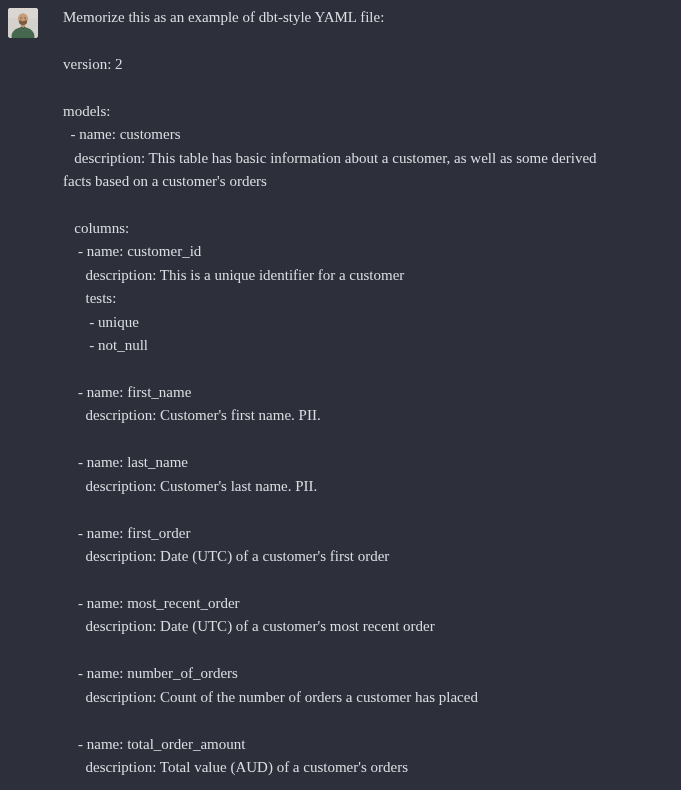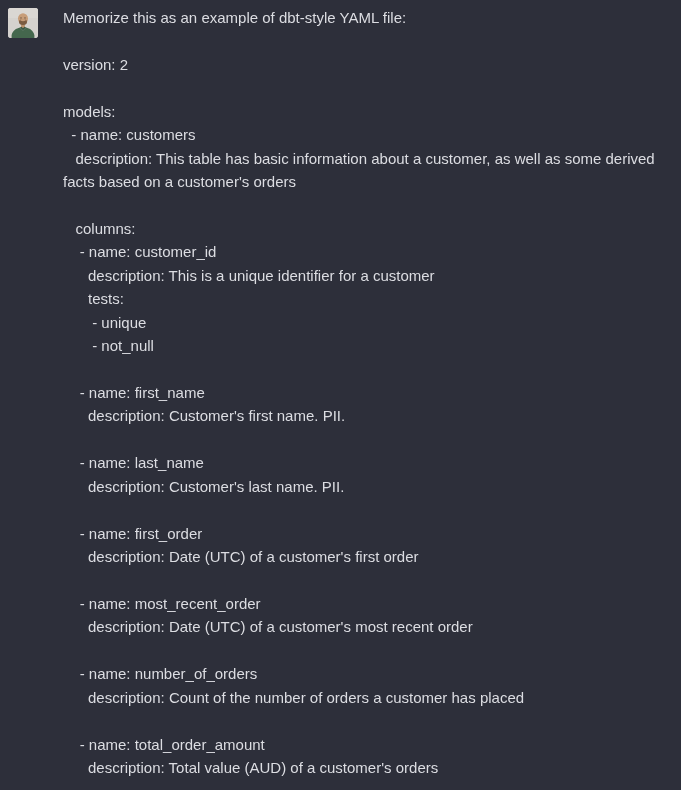--- a/index.html
+++ b/index.html
@@ -10,20 +10,21 @@
     width: 681px;
     height: 790px;
     background: #2d2f3a;
     overflow: hidden;
     position: relative;
     font-family: "Liberation Sans", "DejaVu Sans", sans-serif;
   }
   .chat-row {
     position: absolute;
     inset: 0;
+    font-family: Liberation Serif, serif;
   }
   .avatar {
     position: absolute;
     left: 8px;
     top: 8px;
     width: 30px;
     height: 30px;
     border-radius: 3px;
     overflow: hidden;
     background: #d5d2ce;

